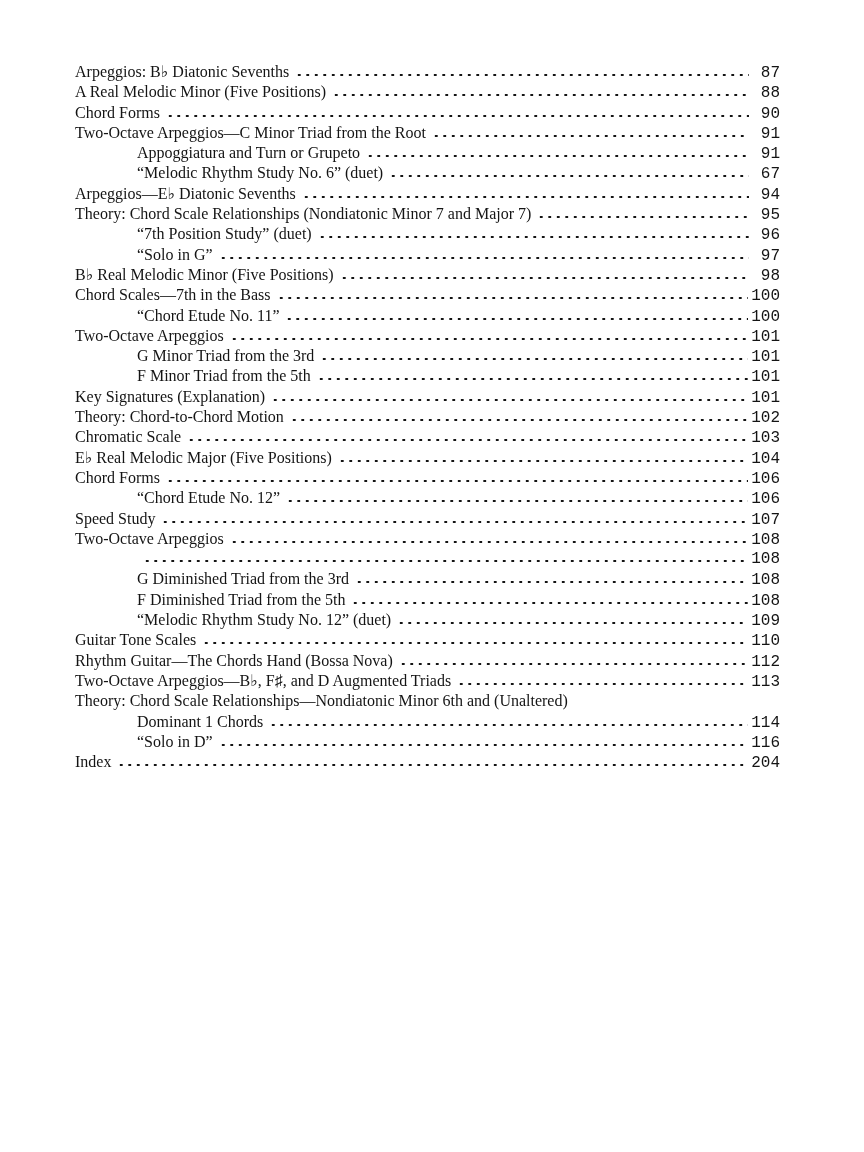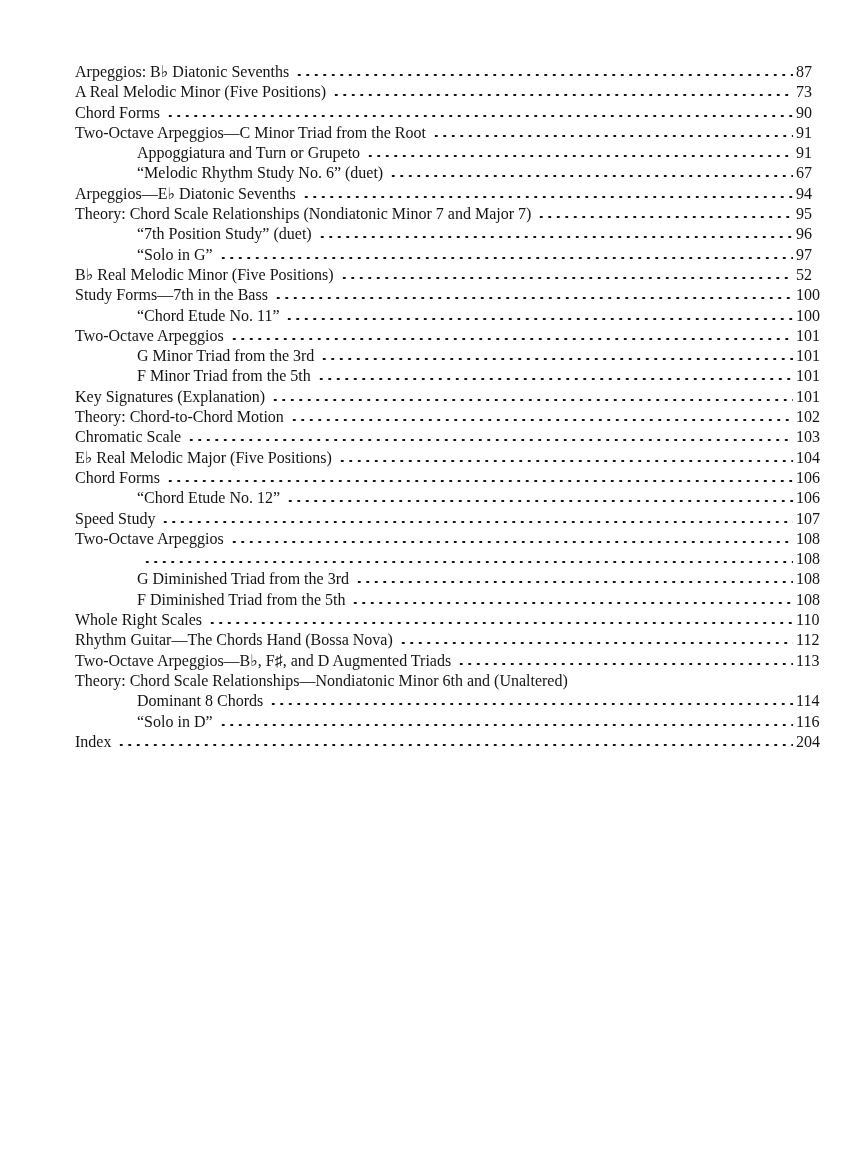--- a/index.html
+++ b/index.html
@@ -6,21 +6,21 @@
     margin: 0;
     padding: 0;
     background: #ffffff;
   }
   .page {
     position: relative;
     width: 864px;
     height: 1152px;
     box-sizing: border-box;
     background: #ffffff;
-    padding: 62px 40px 0 75px;
+    padding: 62px 84px 0 75px;
     font-family: "Liberation Serif", "DejaVu Serif", serif;
     color: #141414;
     font-size: 16px;
     overflow: hidden;
   }
   .toc-list {
     display: block;
   }
   .toc-row {
     display: flex;
@@ -42,36 +42,38 @@
     height: 4px;
     margin: 0 3px 0 6px;
     background-image: radial-gradient(circle, #141414 1.1px, rgba(0,0,0,0) 1.5px);
     background-size: 8.5px 4px;
     background-repeat: repeat-x;
     background-position: left bottom;
   }
   .toc-page {
     flex: 0 0 auto;
     min-width: 28px;
+    text-align: right;
+    font-family: Liberation Mono, monospace;
   }
 </style>
 </head>
 <body>
 
 <div class="page">
   <div class="toc-list">
       <div class="toc-row">
         <span class="toc-label">Arpeggios: B♭ Diatonic Sevenths</span>
         <span class="toc-leader"></span>
         <span class="toc-page">87</span>
       </div>
       <div class="toc-row">
         <span class="toc-label">A Real Melodic Minor (Five Positions)</span>
         <span class="toc-leader"></span>
-        <span class="toc-page">73</span>
+        <span class="toc-page">88</span>
       </div>
       <div class="toc-row">
         <span class="toc-label">Chord Forms</span>
         <span class="toc-leader"></span>
         <span class="toc-page">90</span>
       </div>
       <div class="toc-row">
         <span class="toc-label">Two-Octave Arpeggios—C Minor Triad from the Root</span>
         <span class="toc-leader"></span>
         <span class="toc-page">91</span>
@@ -102,24 +104,24 @@
         <span class="toc-page">96</span>
       </div>
       <div class="toc-row indent-1">
         <span class="toc-label">“Solo in G”</span>
         <span class="toc-leader"></span>
         <span class="toc-page">97</span>
       </div>
       <div class="toc-row">
         <span class="toc-label">B♭ Real Melodic Minor (Five Positions)</span>
         <span class="toc-leader"></span>
-        <span class="toc-page">52</span>
-      </div>
-      <div class="toc-row">
-        <span class="toc-label">Study Forms—7th in the Bass</span>
+        <span class="toc-page">98</span>
+      </div>
+      <div class="toc-row">
+        <span class="toc-label">Chord Scales—7th in the Bass</span>
         <span class="toc-leader"></span>
         <span class="toc-page">100</span>
       </div>
       <div class="toc-row indent-1">
         <span class="toc-label">“Chord Etude No. 11”</span>
         <span class="toc-leader"></span>
         <span class="toc-page">100</span>
       </div>
       <div class="toc-row">
         <span class="toc-label">Two-Octave Arpeggios</span>
@@ -183,40 +185,45 @@
       <div class="toc-row indent-1">
         <span class="toc-label">G Diminished Triad from the 3rd</span>
         <span class="toc-leader"></span>
         <span class="toc-page">108</span>
       </div>
       <div class="toc-row indent-1">
         <span class="toc-label">F Diminished Triad from the 5th</span>
         <span class="toc-leader"></span>
         <span class="toc-page">108</span>
       </div>
-      <div class="toc-row">
-        <span class="toc-label">Whole Right Scales</span>
+      <div class="toc-row indent-1">
+        <span class="toc-label">“Melodic Rhythm Study No. 12” (duet)</span>
+        <span class="toc-leader"></span>
+        <span class="toc-page">109</span>
+      </div>
+      <div class="toc-row">
+        <span class="toc-label">Guitar Tone Scales</span>
         <span class="toc-leader"></span>
         <span class="toc-page">110</span>
       </div>
       <div class="toc-row">
         <span class="toc-label">Rhythm Guitar—The Chords Hand (Bossa Nova)</span>
         <span class="toc-leader"></span>
         <span class="toc-page">112</span>
       </div>
       <div class="toc-row">
         <span class="toc-label">Two-Octave Arpeggios—B♭, F♯, and D Augmented Triads</span>
         <span class="toc-leader"></span>
         <span class="toc-page">113</span>
       </div>
       <div class="toc-row">
         <span class="toc-label">Theory: Chord Scale Relationships—Nondiatonic Minor 6th and (Unaltered)</span>
       </div>
       <div class="toc-row indent-1">
-        <span class="toc-label">Dominant 8 Chords</span>
+        <span class="toc-label">Dominant 1 Chords</span>
         <span class="toc-leader"></span>
         <span class="toc-page">114</span>
       </div>
       <div class="toc-row indent-1">
         <span class="toc-label">“Solo in D”</span>
         <span class="toc-leader"></span>
         <span class="toc-page">116</span>
       </div>
       <div class="toc-row">
         <span class="toc-label">Index</span>

